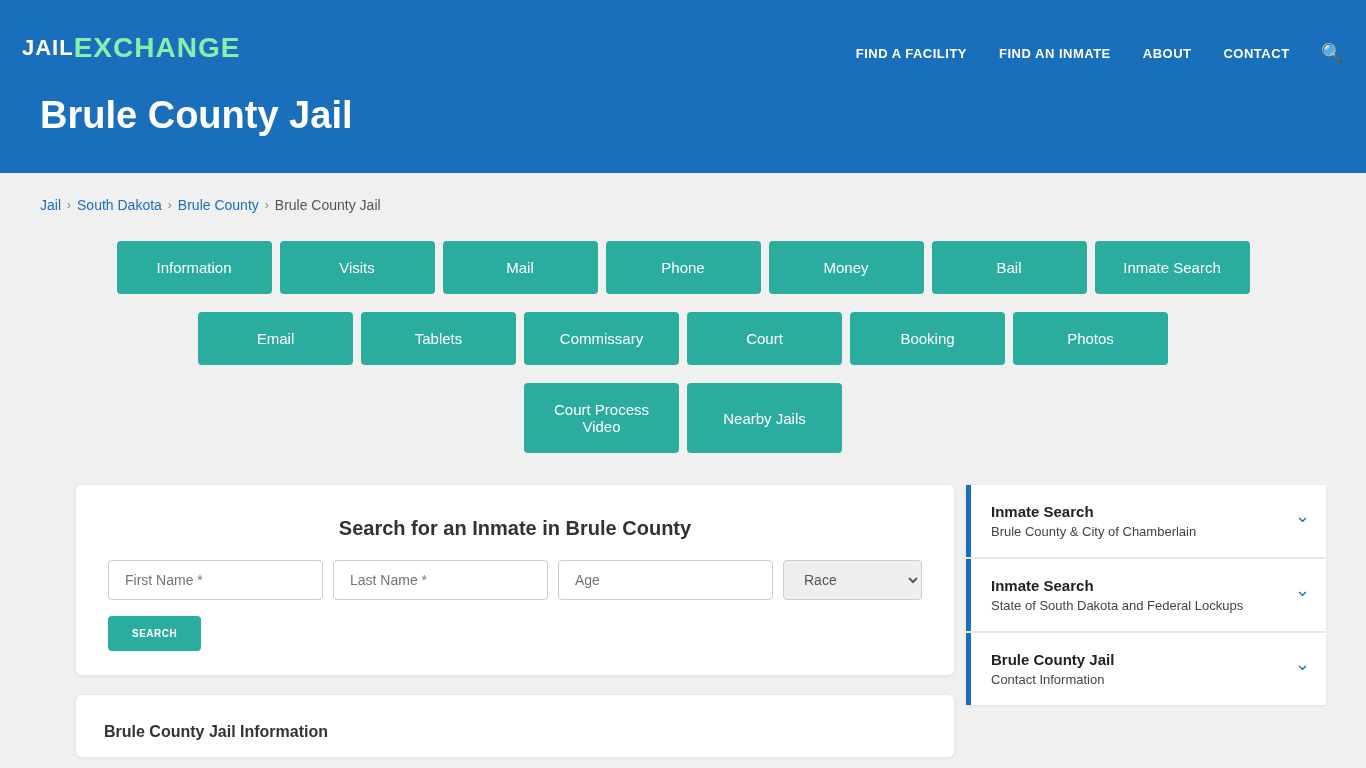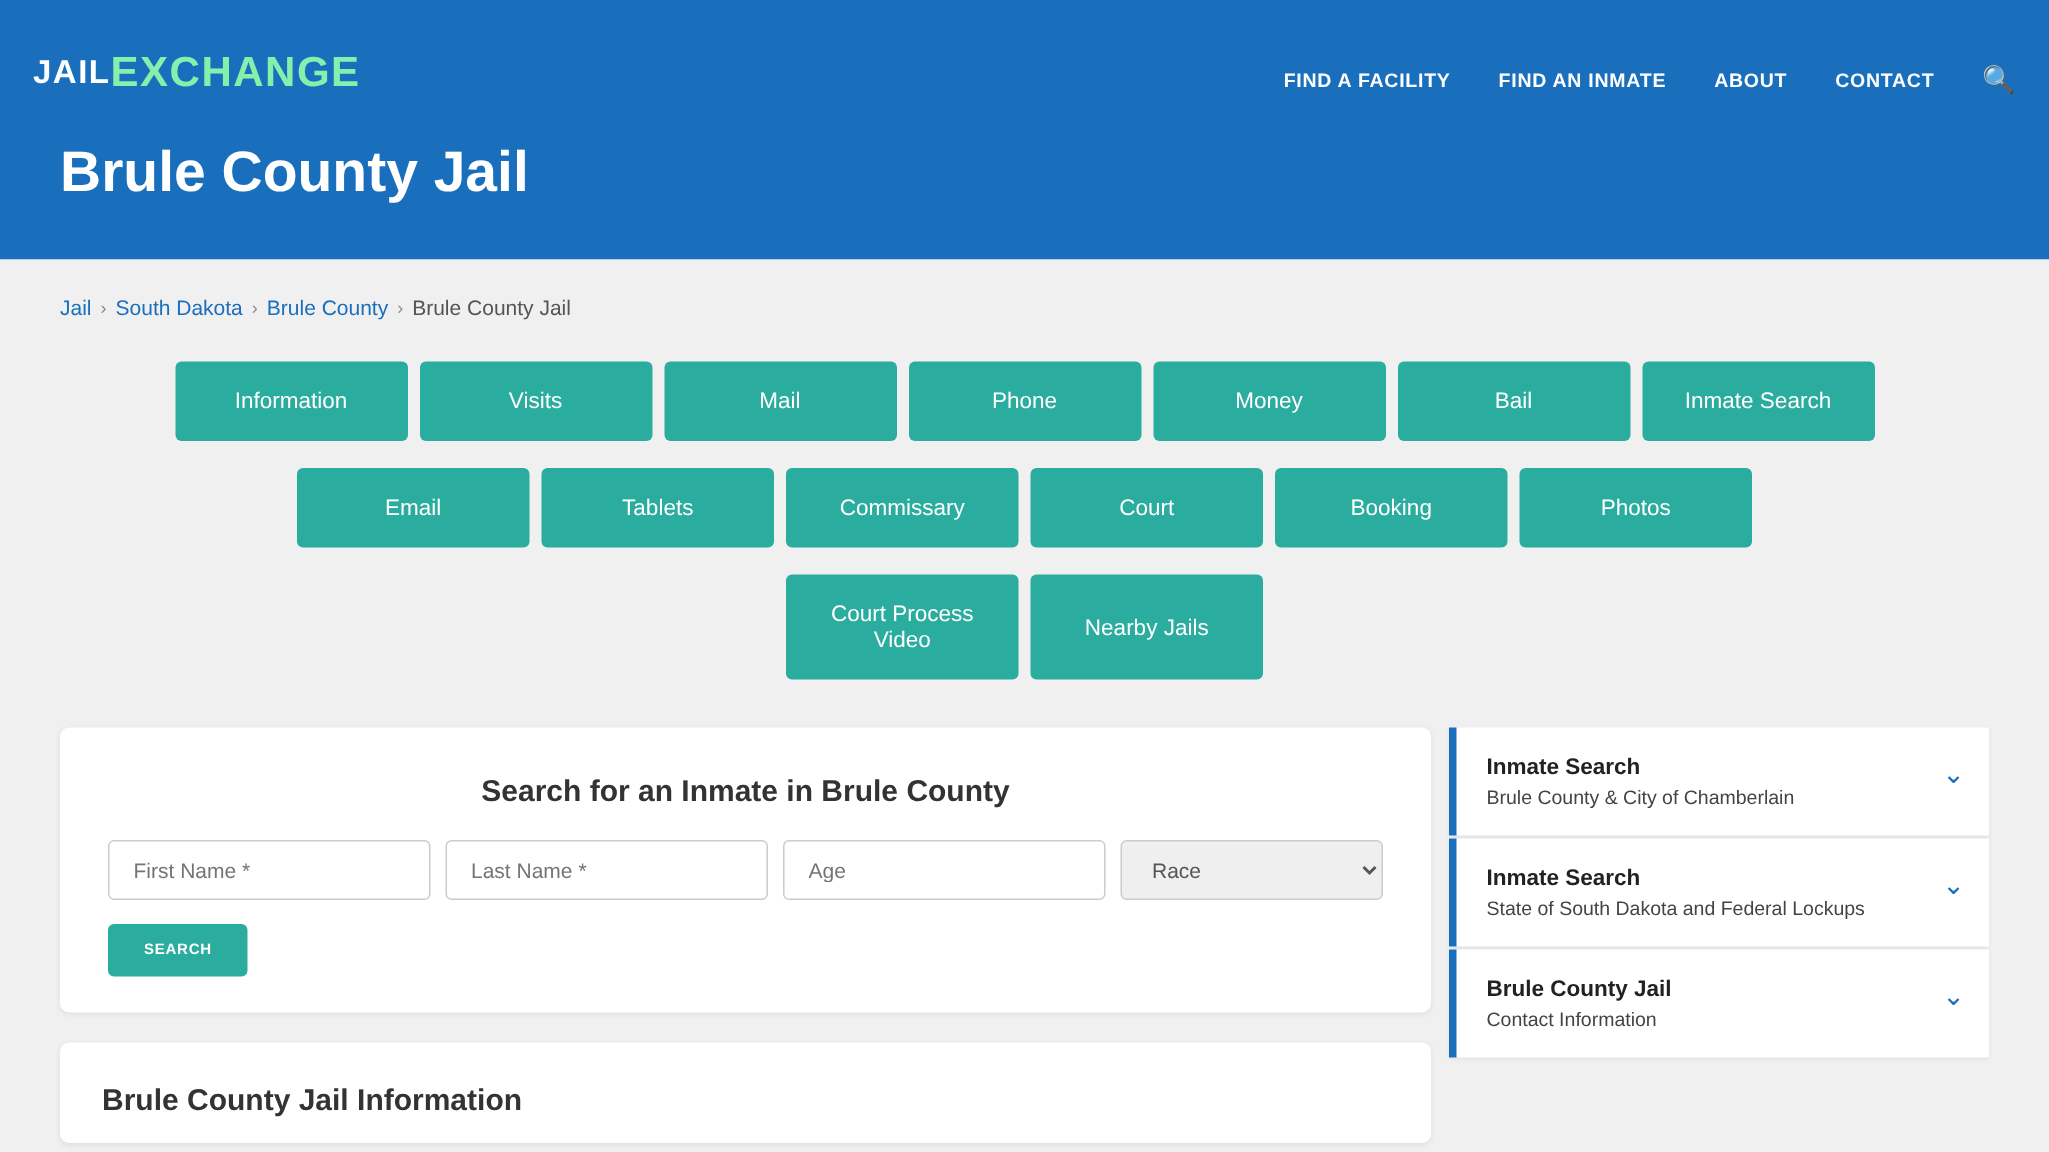--- a/index.html
+++ b/index.html
@@ -115,20 +115,21 @@
       max-width: 155px;
       min-width: 130px;
       text-align: center;
     }
 
     
     .main-grid {
       display: grid;
       grid-template-columns: 1fr 360px;
       gap: 12px;
+      margin-left: 36px;
     }
 
     
     .search-panel {
       background: #fff;
       border-radius: 6px;
       padding: 32px 32px 24px 32px;
       box-shadow: 0 1px 4px rgba(0,0,0,0.08);
     }
     .search-title {
@@ -165,21 +166,21 @@
 
     
     .info-section {
       background: #fff;
       border-radius: 6px;
       padding: 28px 28px 16px 28px;
       box-shadow: 0 1px 4px rgba(0,0,0,0.08);
       margin-top: 0;
     }
     .info-title {
-      font-size: 20px;
+      font-size: 16px;
       font-weight: 700;
     }
 
     
     .sidebar-panel {
       display: flex;
       flex-direction: column;
       gap: 0;
     }
     .sidebar-card {

